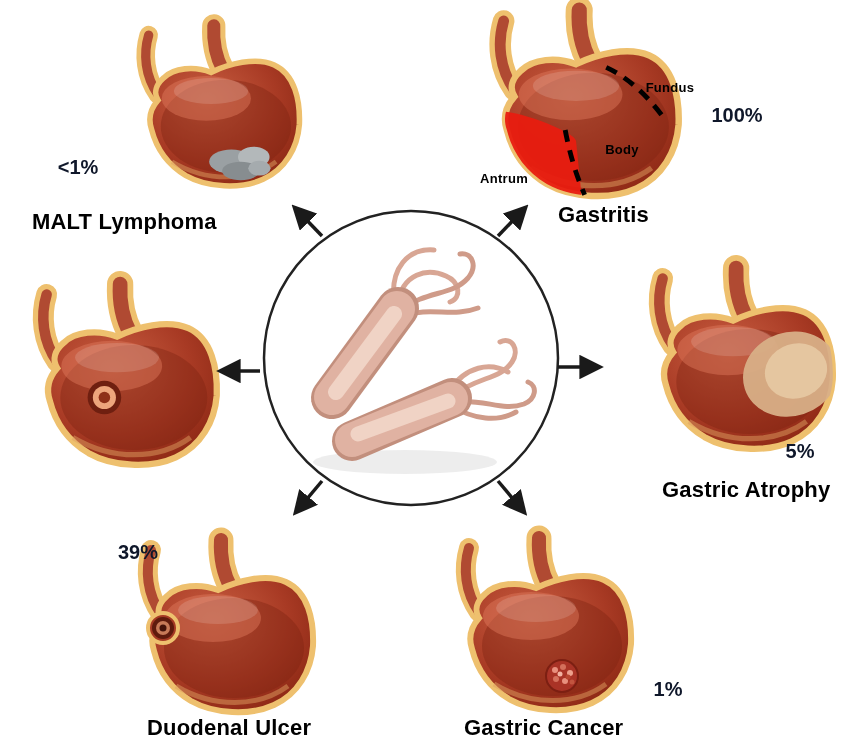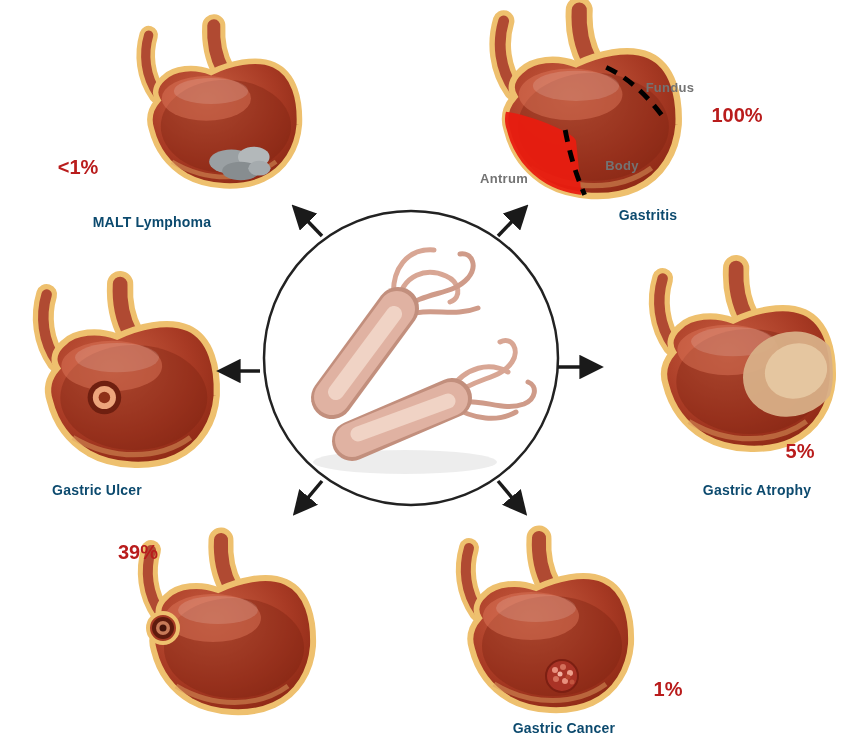--- a/index.html
+++ b/index.html
@@ -2,29 +2,29 @@
 <html><head>
 <meta charset="utf-8">
 <style>
   html,body{margin:0;padding:0;background:#fff;}
   .stage{
     position:relative;width:850px;height:744px;background:#ffffff;
     font-family:"Liberation Sans",sans-serif;overflow:hidden;
   }
   svg.scene{position:absolute;left:0;top:0;}
   .lbl{
-    position:absolute;font-weight:700;color:#0c4a6e;text-align:center;
-    font-size:14px;line-height:24px;letter-spacing:0.2px;
+    position:absolute;font-weight:700;color:#000000;text-align:left;
+    font-size:22px;line-height:24px;letter-spacing:0.2px;
   }
   .pct{
-    position:absolute;font-weight:700;color:#b91c1c;text-align:center;
+    position:absolute;font-weight:700;color:#0f172a;text-align:center;
     font-size:20px;
   }
   .region{
-    position:absolute;font-weight:700;color:#737373;text-align:center;
+    position:absolute;font-weight:700;color:#000000;text-align:center;
     font-size:13px;letter-spacing:0.3px;
   }
 </style>
 </head>
 <body>
 
 <div class="stage">
 
   <svg class="scene" width="850" height="744" viewBox="0 0 850 744">
     <defs>
@@ -157,26 +157,26 @@
   </svg>
 
   <div class="pct" style="left:43px;top:156px;width:70px;">&lt;1%</div>
   <div class="lbl" style="left:32px;top:210px;width:240px;">MALT Lymphoma</div>
 
   <div class="pct" style="left:702px;top:104px;width:70px;">100%</div>
   <div class="lbl" style="left:558px;top:203px;width:180px;">
     <div>Gastritis</div>
   </div>
   <div class="region" style="left:634px;top:80px;width:72px;">Fundus</div>
-  <div class="region" style="left:594px;top:158px;width:56px;">Body</div>
+  <div class="region" style="left:594px;top:142px;width:56px;">Body</div>
   <div class="region" style="left:470px;top:171px;width:68px;">Antrum</div>
 
-  <div class="lbl" style="left:7px;top:478px;width:180px;">Gastric Ulcer</div>
 
   <div class="pct" style="left:772px;top:440px;width:56px;">5%</div>
   <div class="lbl" style="left:662px;top:478px;width:190px;">Gastric Atrophy</div>
 
   <div class="pct" style="left:108px;top:541px;width:60px;">39%</div>
+  <div class="lbl" style="left:147px;top:716px;width:200px;">Duodenal Ulcer</div>
 
   <div class="pct" style="left:640px;top:678px;width:56px;">1%</div>
   <div class="lbl" style="left:464px;top:716px;width:200px;">Gastric Cancer</div>
 
 </div>
 
 </body></html>

